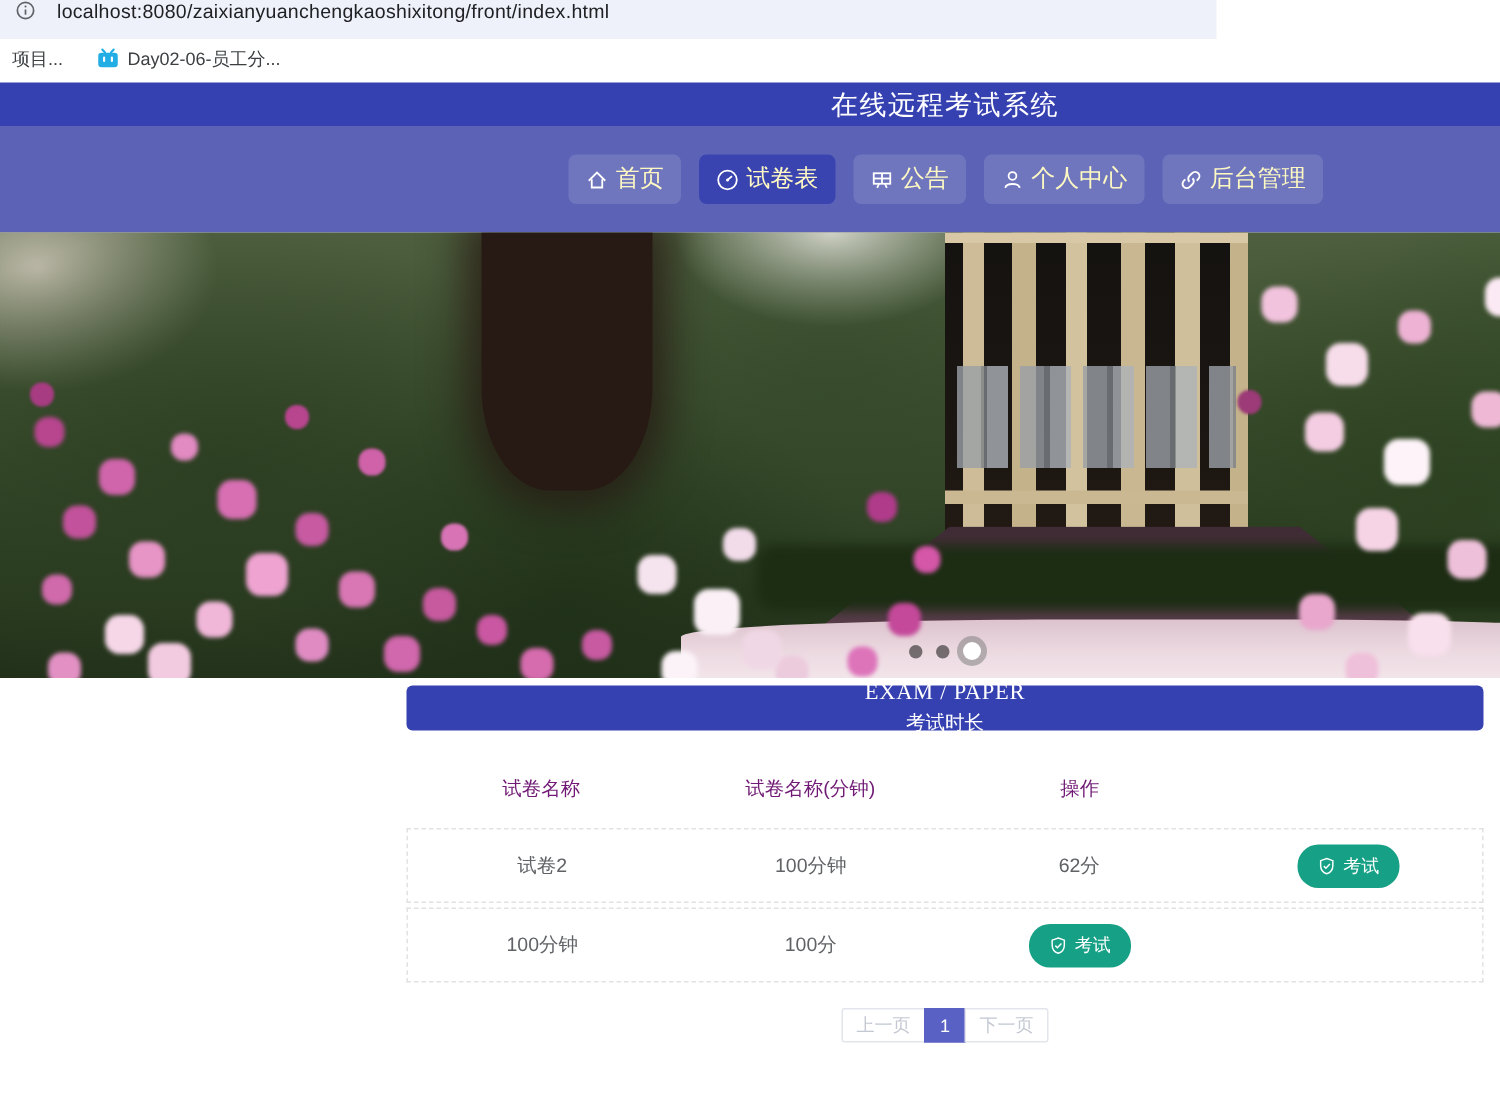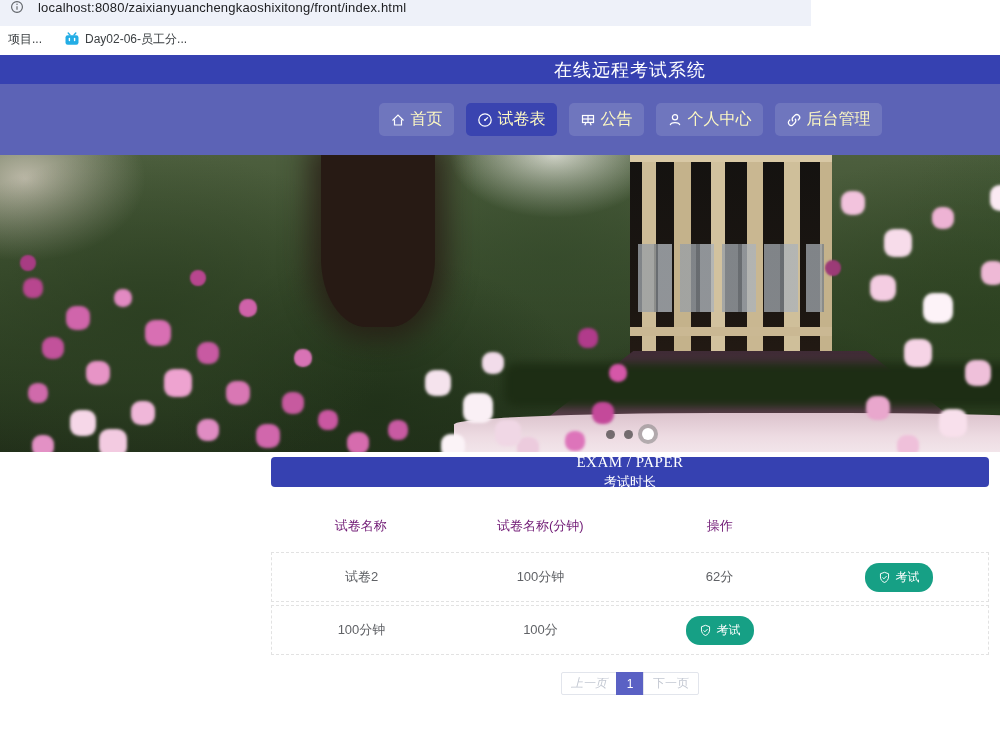--- a/index.html
+++ b/index.html
@@ -99,21 +99,21 @@
   .thead { display:flex; height:52px; align-items:center; font-size:13px; color:#701a75; }
   .col { width:25%; text-align:center; }
   .trow { display:flex; height:50px; align-items:center; border:1px dashed #e2e2e2; margin-bottom:3px; font-size:13px; color:#606266; }
   .exam-btn { display:inline-flex; align-items:center; gap:5px; background:var(--teal-button,#16a085);
     color:#fff; border:none; border-radius:14px; padding:6px 13px; font-size:12px; cursor:pointer; }
   .exam-btn svg { width:13px; height:13px; }
 
   .pagination { margin-top:17px; display:flex; justify-content:center; }
   .page-btn { height:23px; min-width:46px; padding:0 9px; border:1px solid #e2e5ec; background:#fff;
     color:#c3c8d2; font-size:12px; display:flex; align-items:center; justify-content:center; cursor:pointer; margin-left:-1px; }
-  .page-btn:first-child { margin-left:0; border-radius:2px 0 0 2px;font-style:italic; }
+  .page-btn:first-child { margin-left:0; border-radius:2px 0 0 2px; }
   .page-btn:last-child { border-radius:0 2px 2px 0; }
   .page-btn.active { background:var(--pagination-active,#5a61c4); border-color:var(--pagination-active,#5a61c4); color:#fff; min-width:28px; }
 
   svg { display:block; }
 </style>
 </head>
 <body>
 
 <div class="toolbar">
   <svg class="info-icon" viewBox="0 0 16 16" fill="none" stroke="currentColor" stroke-width="1.3">

